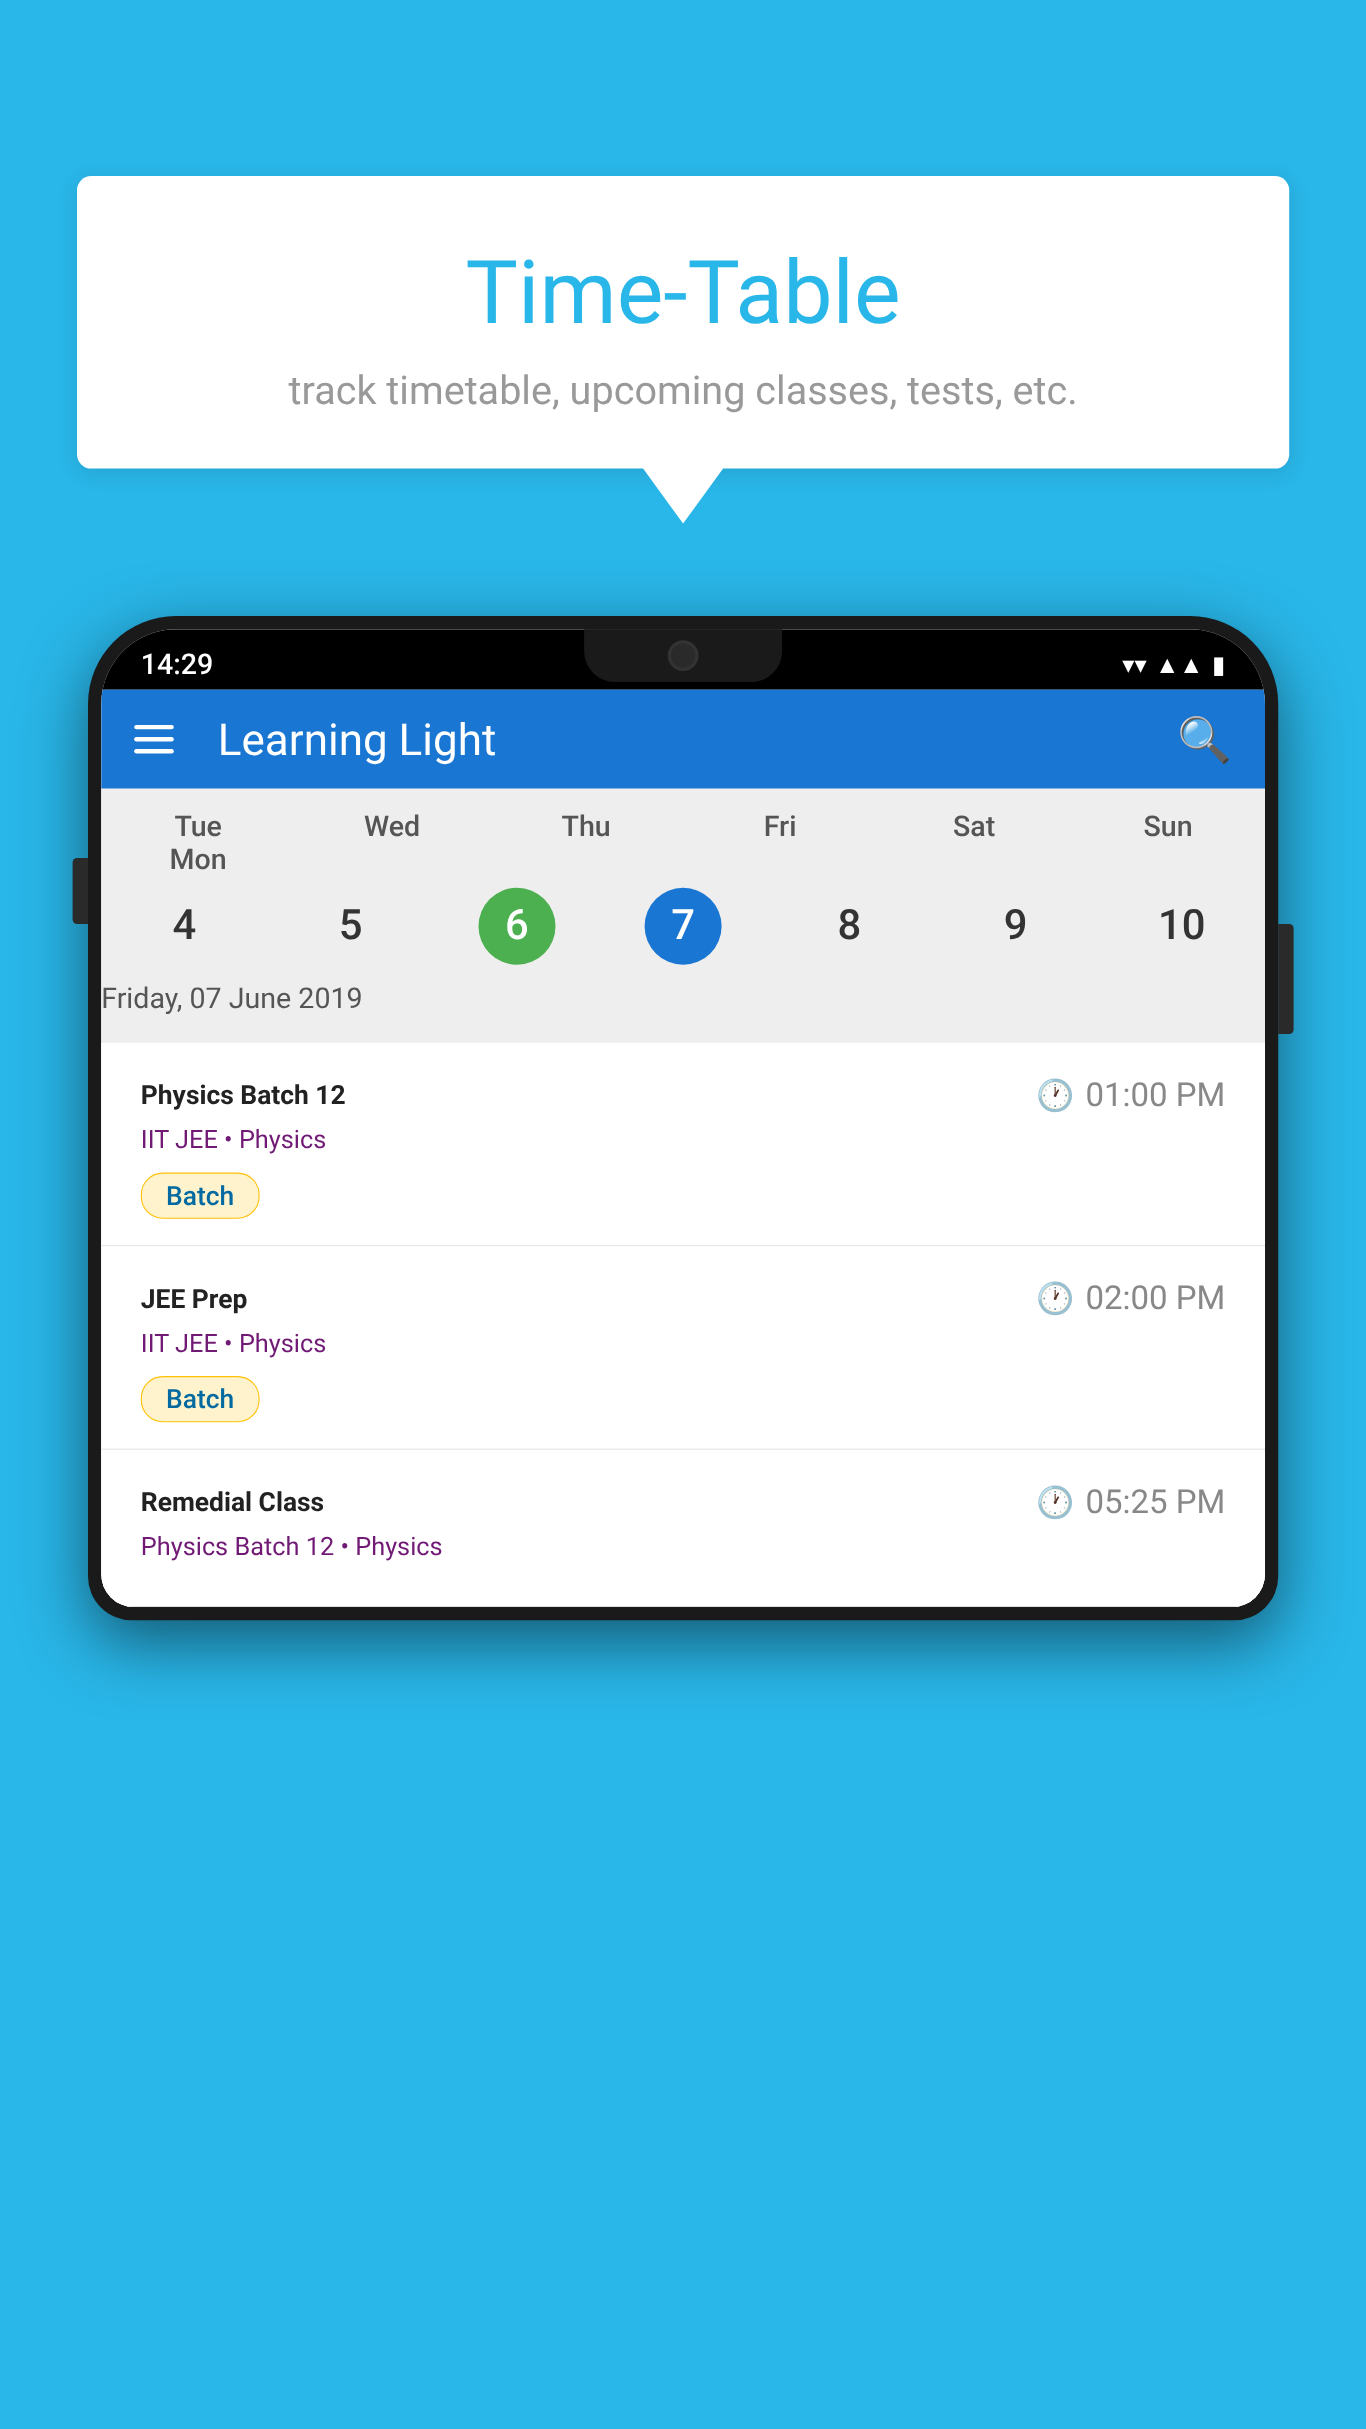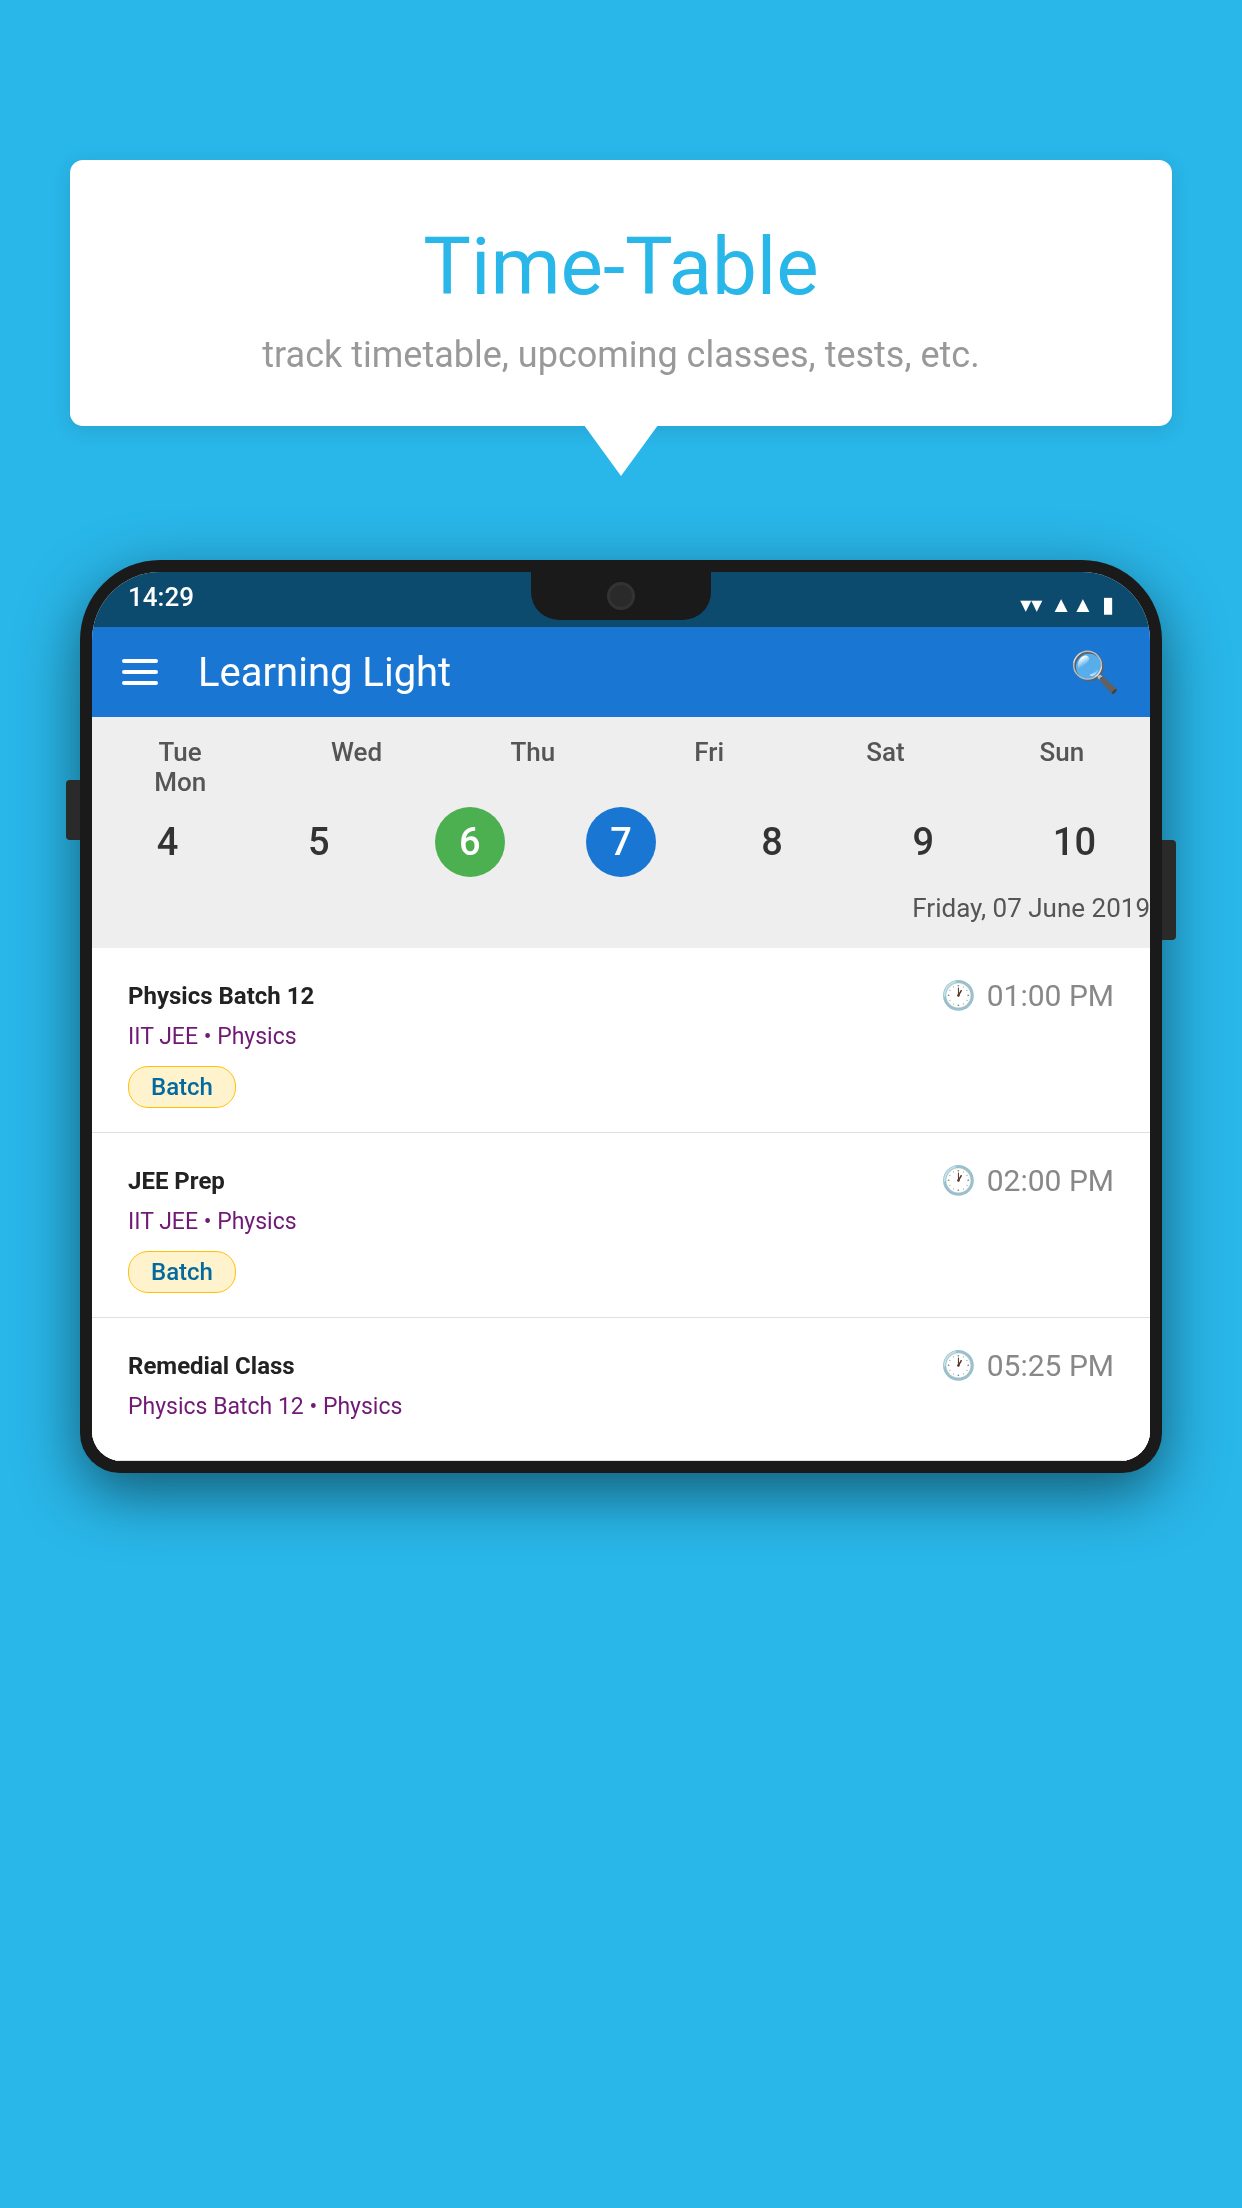--- a/index.html
+++ b/index.html
@@ -99,23 +99,24 @@
 
     .phone-screen {
       background: #f5f5f5;
       border-radius: 68px 68px 30px 30px;
       overflow: hidden;
       position: relative;
     }
 
     
     .status-bar {
-      background: #0c4a6e;
+      background: #000000;
       height: 55px;
       display: flex;
+      align-items: center;
       justify-content: space-between;
       padding: 0 36px;
       padding-top: 10px;
     }
 
     .status-time {
       color: white;
       font-size: 26px;
       font-weight: 500;
     }
@@ -218,21 +219,21 @@
     .day-number.selected {
       background: #1976d2;
       color: white;
       border-radius: 50%;
       width: 70px;
       height: 70px;
       margin: 0 auto;
     }
 
     .selected-date-label {
-      text-align: right;
+      text-align: left;
       font-size: 26px;
       color: #555;
       padding-bottom: 15px;
       font-weight: 400;
       margin-top: 16px;
     }
 
     
     .schedule-list {
       background: white;

